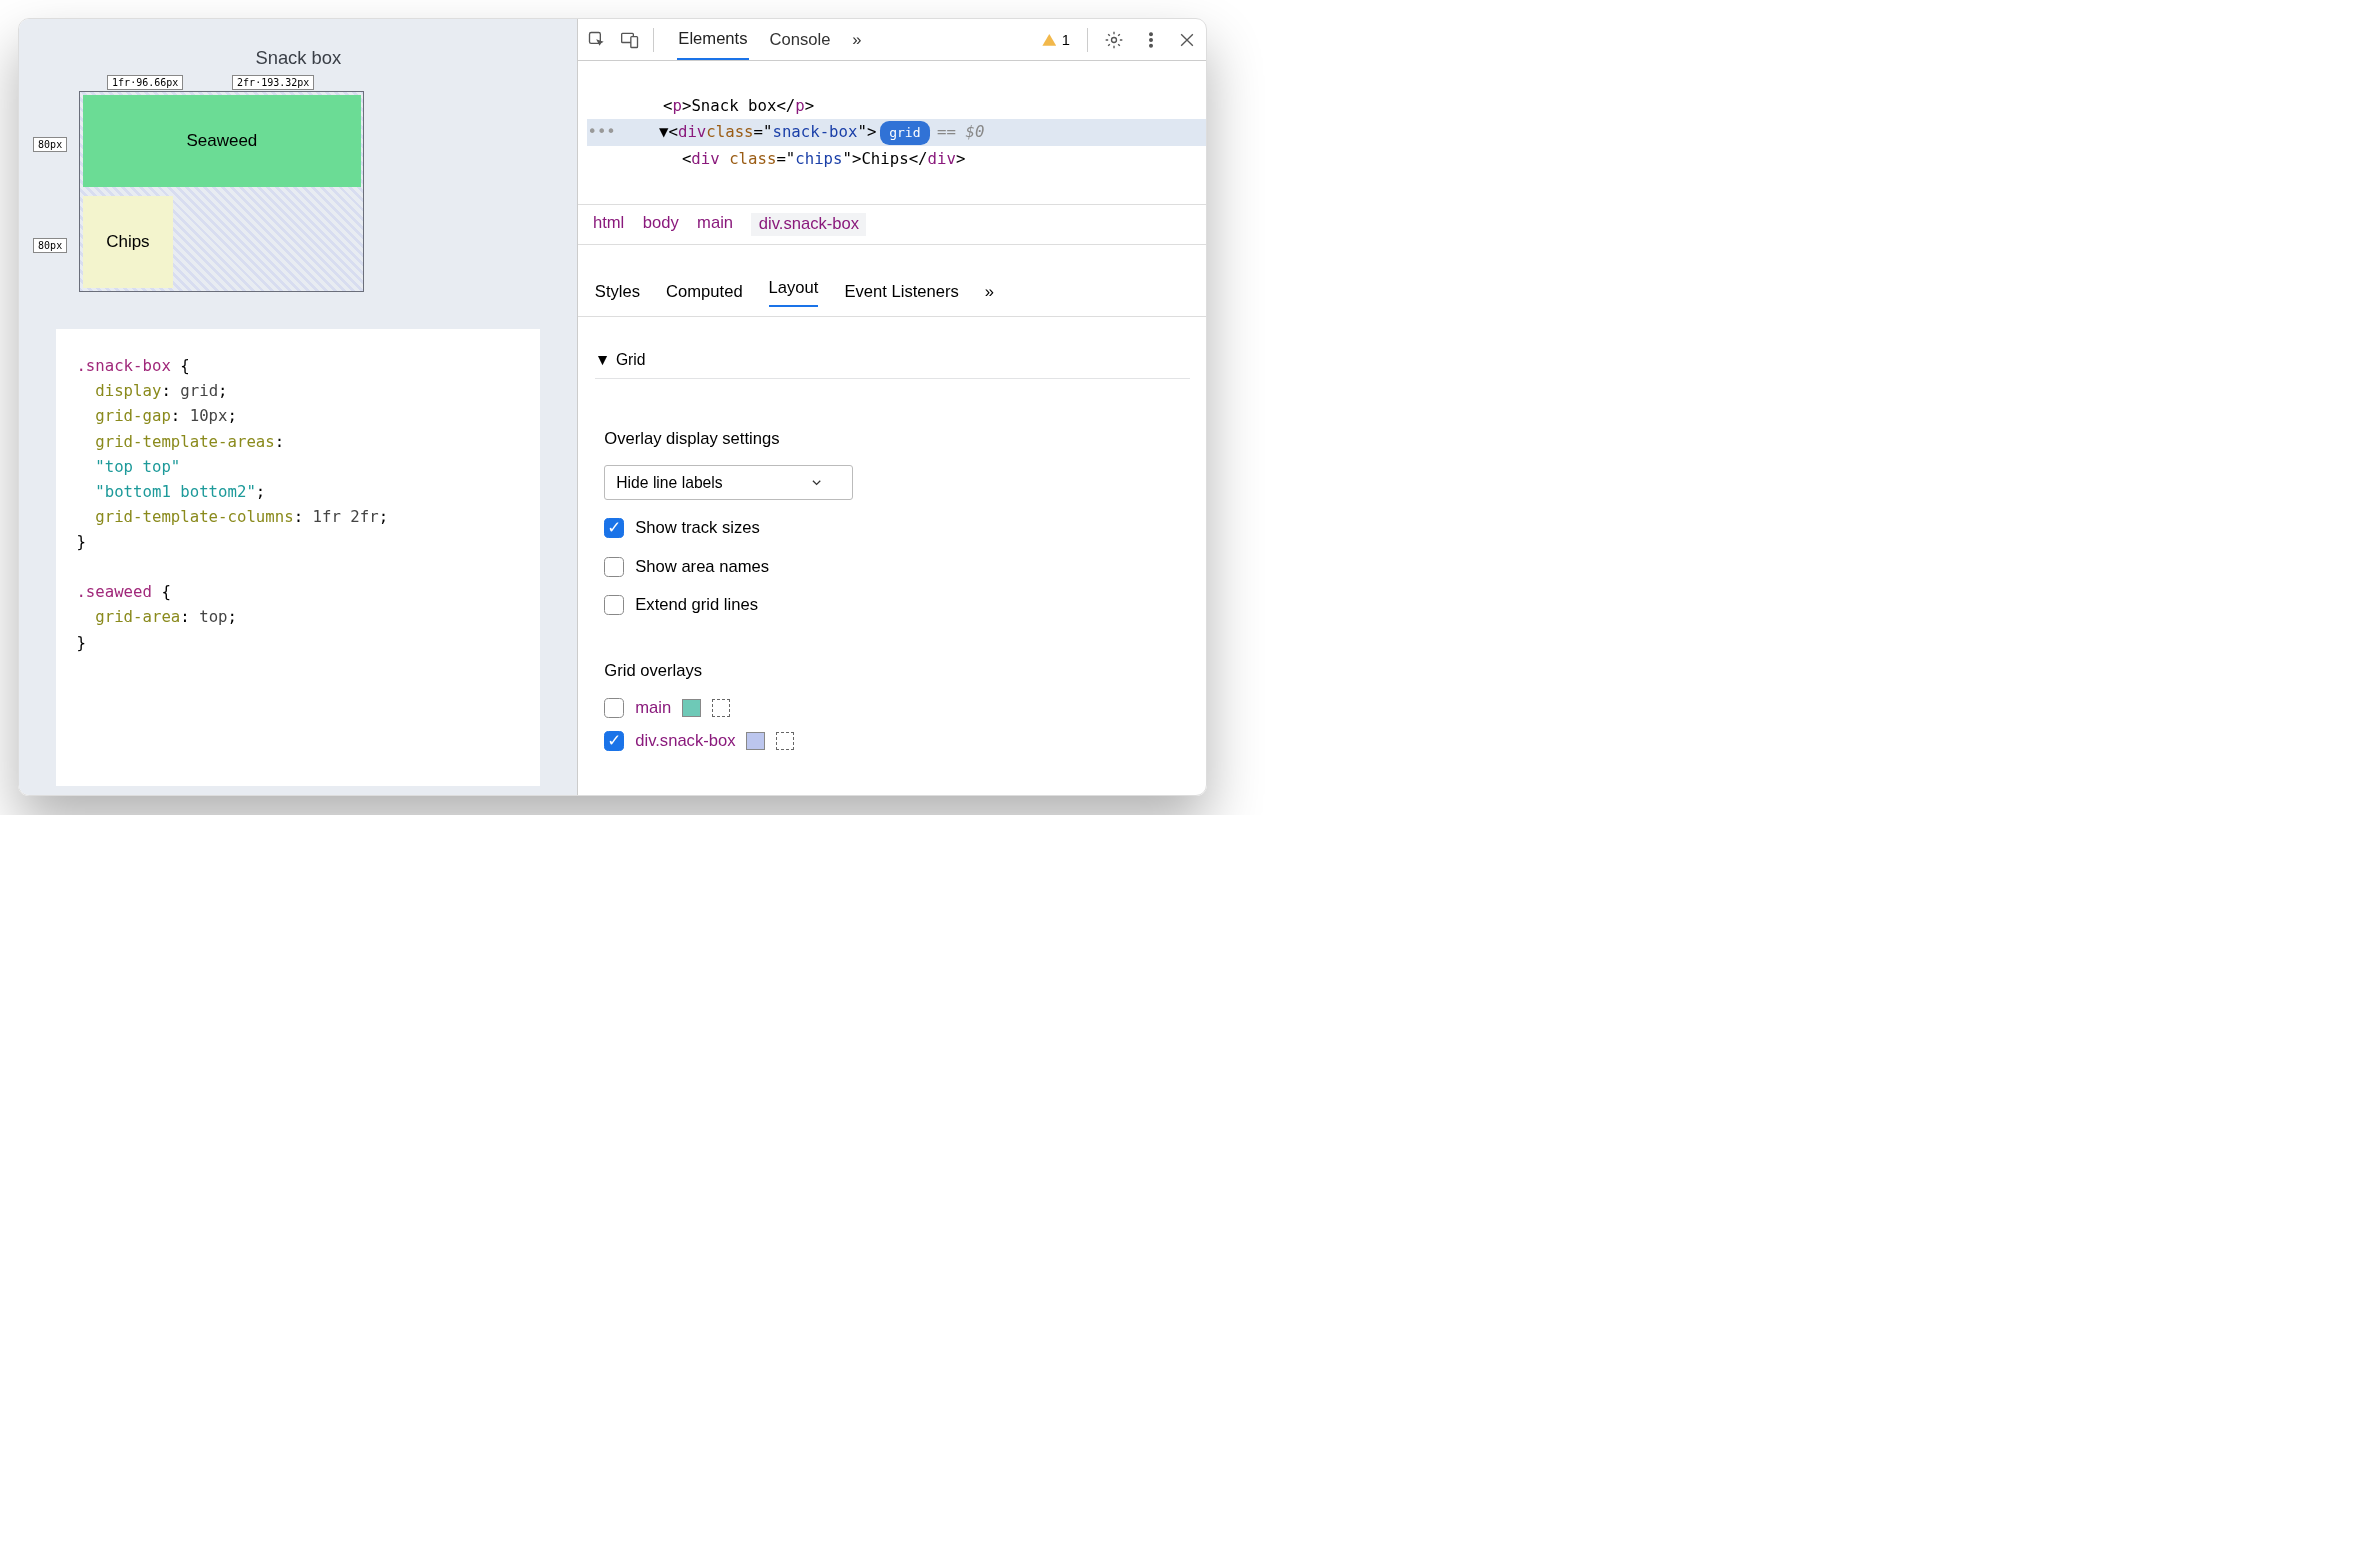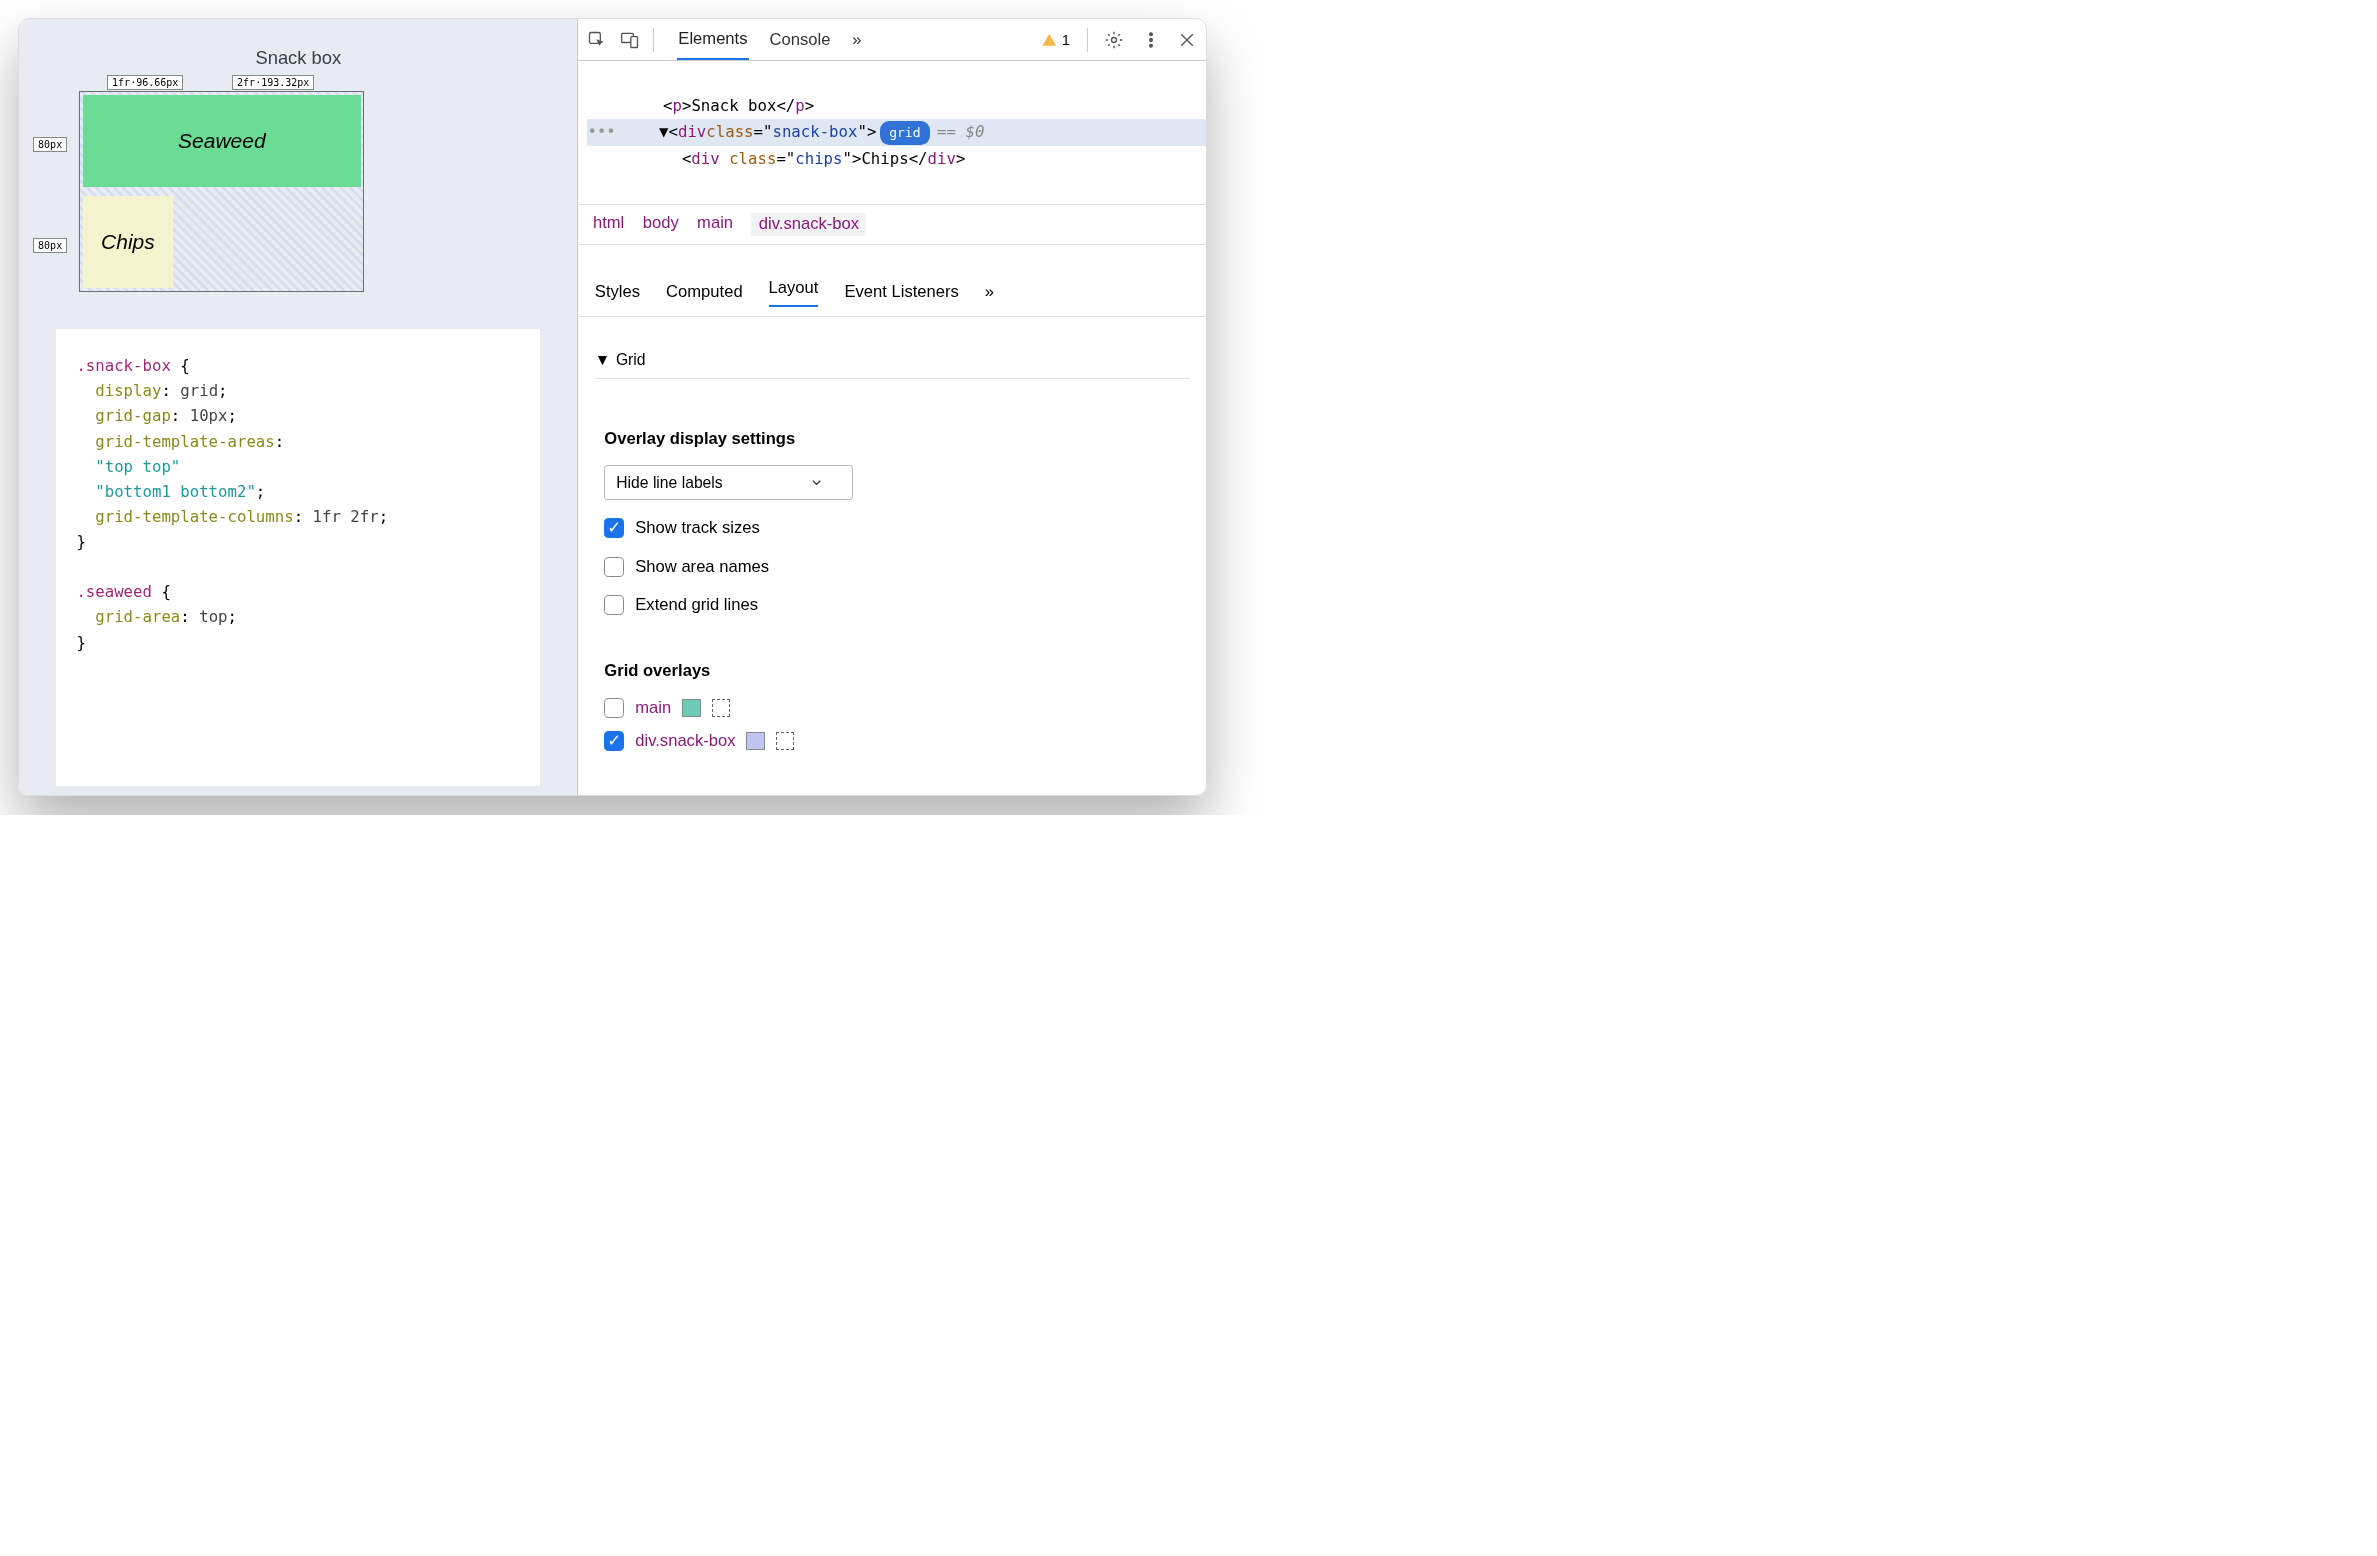--- a/index.html
+++ b/index.html
@@ -2,21 +2,21 @@
 <html style="font-size:14.7px"><head>
 <meta charset="utf-8">
 <style>
 * { box-sizing: border-box; margin: 0; padding: 0; }
 body { font-family: -apple-system, "Helvetica Neue", Arial, sans-serif; background: #fff; }
 .app { display: flex; width: 1189px; height: 778px; border-radius: 11px; overflow: hidden; box-shadow: 0 28px 55px rgba(0,0,0,0.3); margin: 18.4px; border: 0.9px solid #ddd; }
 .left { width: 47%; background: #e8ecf2; padding: 28px 37px 9.2px 37px; display: flex; flex-direction: column; }
 .left-title { text-align: center; font-size: 18.4px; color: #3a3f47; margin-bottom: 22px; }
 .gridwrap { position: relative; margin-left: 23px; }
 .gridbox { border: 1.8px solid #6a6e7a; width: 285px; display: grid; grid-template-columns: 1fr 2fr; grid-template-rows: 92px 92px; gap: 9.2px; background: repeating-linear-gradient(45deg,#d8ddf0,#d8ddf0 2.8px,#e8ecf2 2.8px,#e8ecf2 6.4px); padding: 2.8px; }
-.cell { display: flex; align-items: center; justify-content: center; font-size: 21px; font-style: italic; }
+.cell { display: flex; align-items: center; justify-content: center; font-size: 17px; }
 .seaweed { grid-column: 1 / span 2; background: #6bdc95; }
 .chips { background: #f3f4cd; }
 .peanut { background: #e0a470; }
 .tracklabel { position: absolute; background: #fff; border: 0.9px solid #888; font-family: Menlo, monospace; font-size: 10px; padding: 0.9px 3.7px; }
 .tl-col1 { top: -16.6px; left: 28px; }
 .tl-col2 { top: -16.6px; left: 153px; }
 .tl-row1 { left: -46px; top: 46px; }
 .tl-row2 { left: -46px; top: 147px; }
 .codeblock { background: #fff; margin-top: 37px; padding: 24px 20px; font-family: Menlo, Consolas, monospace; font-size: 15.7px; line-height: 1.6; flex: 1; }
 .sel { color: #a0287a; }
@@ -43,21 +43,21 @@
 .dots { color: #999; margin-right: 5.5px; }
 .eqvar { color: #888; font-style: italic; margin-left: 7.4px; }
 .crumbs { display: flex; gap: 18.4px; padding: 7.4px 14.7px; font-size: 16.6px; border-top: 0.9px solid #ddd; border-bottom: 0.9px solid #ddd; }
 .crumb { color: #8a1a7c; }
 .crumb.active { background: #f2f3f5; padding: 1.8px 7.4px; }
 .panetabs { display: flex; gap: 26px; padding: 9.2px 16.6px; border-bottom: 0.9px solid #ddd; font-size: 16.6px; align-items: center; }
 .panetab.active { border-bottom: 2.8px solid #1a73e8; padding-bottom: 7.4px; }
 .section { padding: 9.2px 16.6px; }
 .section-head { font-size: 15.7px; display: flex; align-items: center; gap: 5.5px; border-bottom: 0.9px solid #e2e3e5; padding-bottom: 9.2px; }
 .settings { padding: 16.6px 16.6px 5.5px 26px; }
-.settings-title { font-weight: 700; font-size: 16.6px; margin-bottom: 16.6px; }
+.settings-title { font-weight: 400; font-size: 16.6px; margin-bottom: 16.6px; }
 .select { border: 0.9px solid #bbb; border-radius: 3px; padding: 7.4px 31px 7.4px 11px; font-size: 15.7px; background: #fff; position: relative; display: inline-flex; width: 249px; justify-content: space-between; align-items: center; }
 .chev { width: 9.2px; height: 9.2px; }
 .chkrow { display: flex; align-items: center; gap: 11px; font-size: 16.6px; margin-top: 18.4px; }
 .chk { width: 20px; height: 20px; border: 1.4px solid #888; border-radius: 4.6px; display: inline-flex; align-items: center; justify-content: center; }
 .chk.on { background: #1a73e8; border-color: #1a73e8; color: #fff; }
 .overlays { padding: 16.6px 16.6px 5.5px 26px; }
 .ovrow { display: flex; align-items: center; gap: 11px; font-size: 16.6px; margin-top: 13px; }
 .ovname { color: #8a1a7c; }
 .swatch { width: 18.4px; height: 18.4px; border: 0.9px solid #888; }
 .swatch.teal { background: #6ec9b7; }

